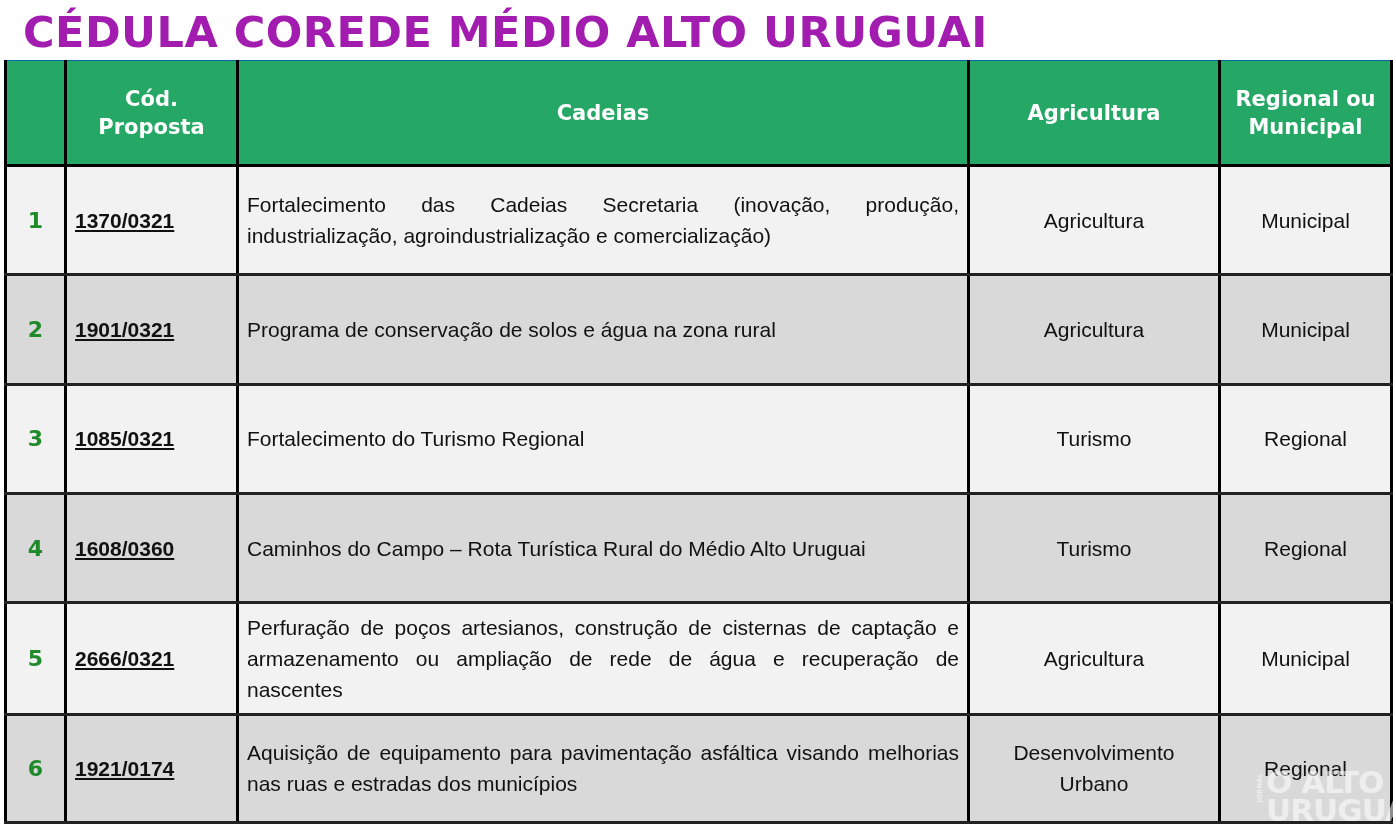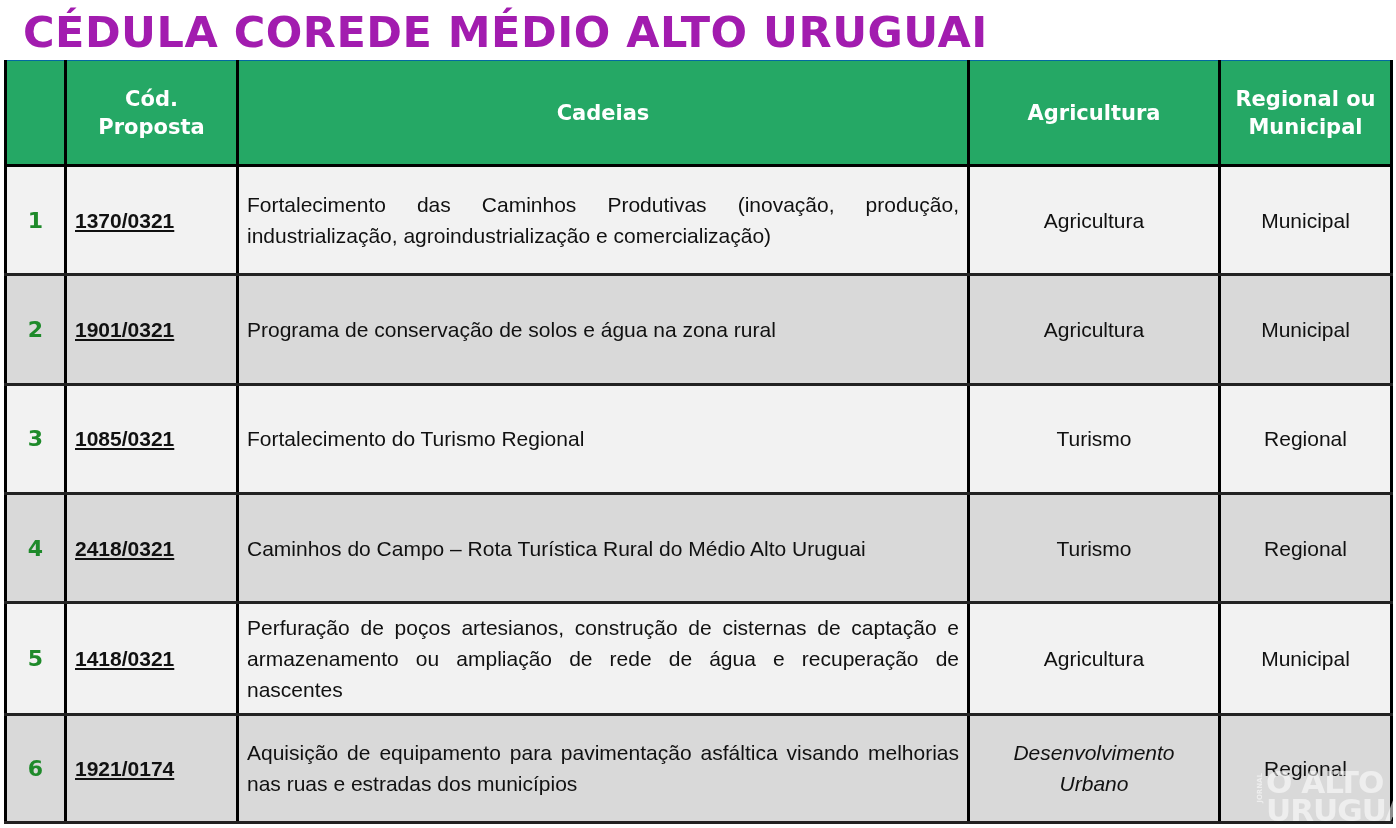--- a/index.html
+++ b/index.html
@@ -153,57 +153,57 @@
       <th style="padding:0 20px;">Cód. Proposta</th>
       <th>Cadeias</th>
       <th>Agricultura</th>
       <th style="padding:0 6px;text-align:center;">Regional ou Municipal</th>
     </tr>
   </thead>
   <tbody>
     <tr class="odd">
       <td class="num">1</td>
       <td class="cod">1370/0321</td>
-      <td class="prop">Fortalecimento das Caminhos Produtivas (inovação, produção, industrialização, agroindustrialização e comercialização)</td>
+      <td class="prop">Fortalecimento das Cadeias Secretaria (inovação, produção, industrialização, agroindustrialização e comercialização)</td>
       <td class="sec">Agricultura</td>
       <td class="reg">Municipal</td>
     </tr>
     <tr class="even">
       <td class="num">2</td>
       <td class="cod">1901/0321</td>
       <td class="prop">Programa de conservação de solos e água na zona rural</td>
       <td class="sec">Agricultura</td>
       <td class="reg">Municipal</td>
     </tr>
     <tr class="odd">
       <td class="num">3</td>
       <td class="cod">1085/0321</td>
       <td class="prop">Fortalecimento do Turismo Regional</td>
       <td class="sec">Turismo</td>
       <td class="reg">Regional</td>
     </tr>
     <tr class="even">
       <td class="num">4</td>
-      <td class="cod">2418/0321</td>
+      <td class="cod">1608/0360</td>
       <td class="prop">Caminhos do Campo – Rota Turística Rural do Médio Alto Uruguai</td>
       <td class="sec">Turismo</td>
       <td class="reg">Regional</td>
     </tr>
     <tr class="odd tall">
       <td class="num">5</td>
-      <td class="cod">1418/0321</td>
+      <td class="cod">2666/0321</td>
       <td class="prop">Perfuração de poços artesianos, construção de cisternas de captação e armazenamento ou ampliação de rede de água e recuperação de nascentes</td>
       <td class="sec">Agricultura</td>
       <td class="reg">Municipal</td>
     </tr>
     <tr class="even last">
       <td class="num">6</td>
       <td class="cod">1921/0174</td>
       <td class="prop">Aquisição de equipamento para pavimentação asfáltica visando melhorias nas ruas e estradas dos municípios</td>
-      <td class="sec" style="padding:0 20px;font-style:italic;">Desenvolvimento Urbano</td>
+      <td class="sec" style="padding:0 20px;">Desenvolvimento Urbano</td>
       <td class="reg">Regional</td>
     </tr>
   </tbody>
 </table>
 
 <div class="watermark">
   <span class="wm-small">JORNAL</span>
   <span class="wm-line1">O ALTO</span>
   <span class="wm-line2">URUGUAI</span>
 </div>

